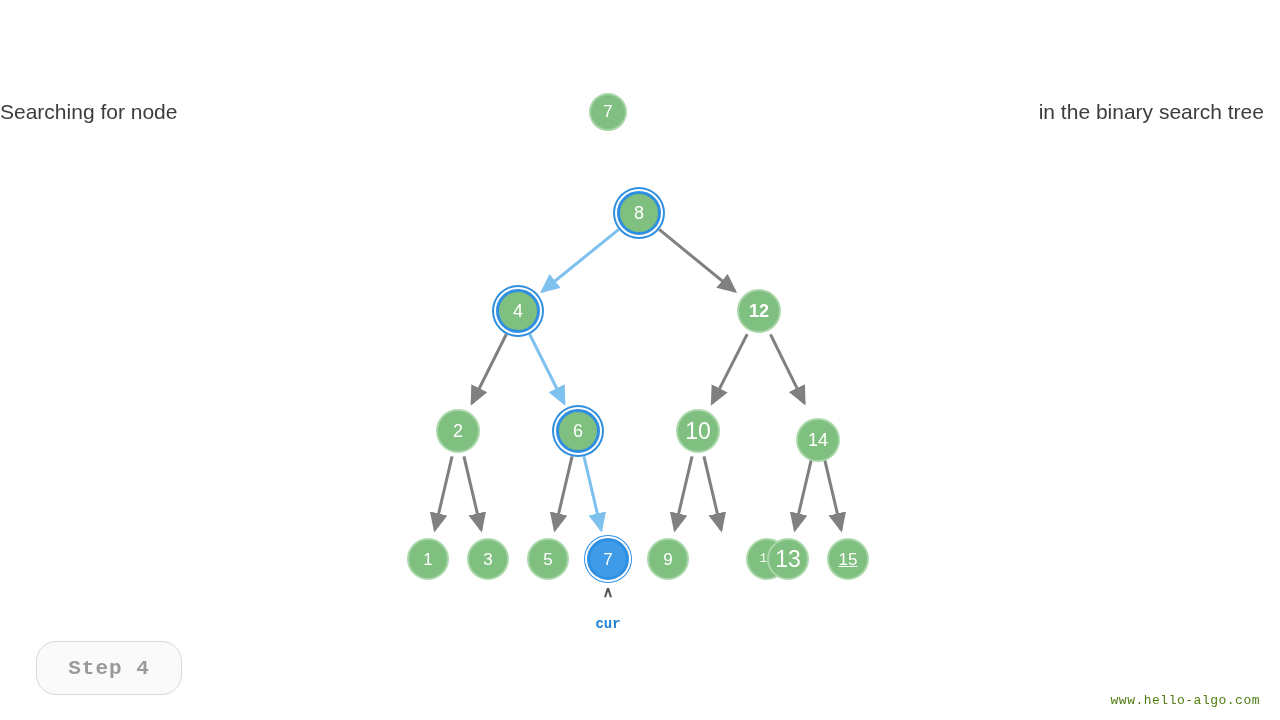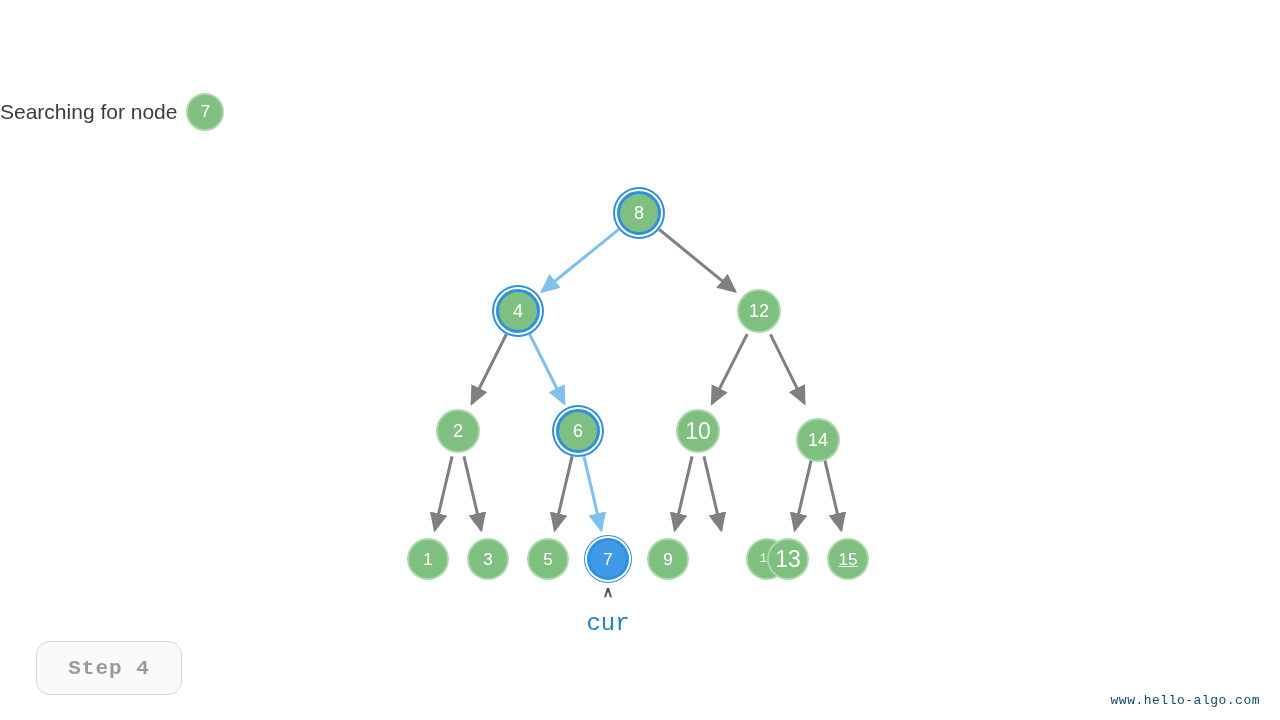--- a/index.html
+++ b/index.html
@@ -17,21 +17,21 @@
 
   
   #title-bar {
     position: absolute;
     left: 0;
     top: 92px;
     width: 1264px;
     height: 40px;
     display: flex;
     align-items: center;
-    justify-content: flex-start;
+    justify-content: space-between;
     gap: 0;
   }
   .title-text {
     font-family: "Liberation Sans", sans-serif;
     font-size: 21px;
     color: #3c3c3c;
     white-space: pre;
     line-height: 40px;
   }
   .title-node {
@@ -100,66 +100,67 @@
   }
   #cur-caret {
     font-family: "Liberation Sans", sans-serif;
     font-size: 15px;
     color: #555555;
     line-height: 16px;
     font-weight: bold;
   }
   #cur-label {
     font-family: "Liberation Mono", monospace;
-    font-size: 24px;
-    font-weight: normal;
+    font-size: 14px;
+    font-weight: bold;
     color: #1f7fd0;
     line-height: 28px;
     margin-top: 10px;
   }
 
   
   #step-badge {
     position: absolute;
     left: 36px;
     top: 641px;
     width: 144px;
     height: 52px;
     border: 1px solid #d8d8d8;
-    border-radius: 14px;
+    border-radius: 20px;
     background: #fafafa;
     display: flex;
     align-items: center;
     justify-content: center;
   }
   #step-label {
     font-family: "Liberation Mono", monospace;
     font-size: 21px;
     font-weight: bold;
     color: #9a9a9a;
     letter-spacing: 1px;
   }
 
   
   #watermark {
     position: absolute;
     right: 20px;
     bottom: 12px;
     font-family: "Liberation Mono", monospace;
     font-size: 13px;
-    color: #0c4a6e;
+    color: #4d7c0f;
     letter-spacing: 0.5px;
   }
 </style>
 </head>
 <body>
 
 <div id="title-bar">
   <span class="title-text">Searching for node</span>
   <span class="title-node">7</span>
+  <span class="title-text">in the binary search tree</span>
 </div>
 
 <div id="tree-canvas">
   <svg id="tree-svg" width="1280" height="720">
     <defs>
       <marker id="arrow-gray" markerWidth="7" markerHeight="7" refX="5.6" refY="3" orient="auto">
         <path d="M0,0 L6.5,3 L0,6 Z" fill="#808080"></path>
       </marker>
       <marker id="arrow-blue" markerWidth="7" markerHeight="7" refX="5.6" refY="3" orient="auto">
         <path d="M0,0 L6.5,3 L0,6 Z" fill="#7ec0ee"></path>
@@ -178,21 +179,21 @@
         <line x1="583.9329743925225" y1="456.3140240747628" x2="601.1542603163201" y2="529.791510682966" stroke="#7ec0ee" stroke-width="3" marker-end="url(#arrow-blue)"></line>
         <line x1="692.0670256074775" y1="456.3140240747628" x2="674.8457396836799" y2="529.791510682966" stroke="#808080" stroke-width="3" marker-end="url(#arrow-gray)"></line>
         <line x1="703.9329743925225" y1="456.3140240747628" x2="721.1542603163201" y2="529.791510682966" stroke="#808080" stroke-width="3" marker-end="url(#arrow-gray)"></line>
         <line x1="812.0670256074775" y1="456.3140240747628" x2="794.8457396836799" y2="529.791510682966" stroke="#808080" stroke-width="3" marker-end="url(#arrow-gray)"></line>
         <line x1="823.9329743925225" y1="456.3140240747628" x2="841.1542603163201" y2="529.791510682966" stroke="#808080" stroke-width="3" marker-end="url(#arrow-gray)"></line>
       </g>
   </svg>
   <div id="nodes-group">
       <div class="tree-node node-visited" style="left: 617px; top: 191px; width: 44px; height: 44px; font-size: 18px;">8</div>
       <div class="tree-node node-visited" style="left: 496px; top: 289px; width: 44px; height: 44px; font-size: 18px;">4</div>
-      <div class="tree-node node-normal" style="left: 737px; top: 289px; width: 44px; height: 44px; font-size: 18px;">12</div>
+      <div class="tree-node node-normal" style="left: 737px; top: 289px; width: 44px; height: 44px; font-size: 18px; font-weight: bold;">12</div>
       <div class="tree-node node-normal" style="left: 436px; top: 409px; width: 44px; height: 44px; font-size: 18px;">2</div>
       <div class="tree-node node-visited" style="left: 556px; top: 409px; width: 44px; height: 44px; font-size: 18px;">6</div>
       <div class="tree-node node-normal" style="left: 676px; top: 409px; width: 44px; height: 44px; font-size: 23px;">10</div>
       <div class="tree-node node-normal" style="left: 796px; top: 418px; width: 44px; height: 44px; font-size: 18px;">14</div>
       <div class="tree-node node-normal" style="left: 407px; top: 538px; width: 42px; height: 42px; font-size: 17px;">1</div>
       <div class="tree-node node-normal" style="left: 467px; top: 538px; width: 42px; height: 42px; font-size: 17px;">3</div>
       <div class="tree-node node-normal" style="left: 527px; top: 538px; width: 42px; height: 42px; font-size: 17px;">5</div>
       <div class="tree-node node-current" style="left: 587px; top: 538px; width: 42px; height: 42px; font-size: 17px;">7</div>
       <div class="tree-node node-normal" style="left: 647px; top: 538px; width: 42px; height: 42px; font-size: 17px;">9</div>
       <div class="tree-node node-normal" style="left: 746px; top: 538px; width: 42px; height: 42px; font-size: 12px; font-family: Liberation Mono, monospace;">11</div>

